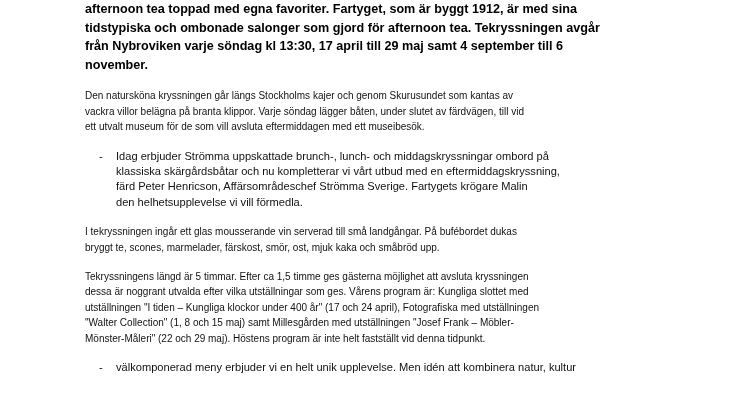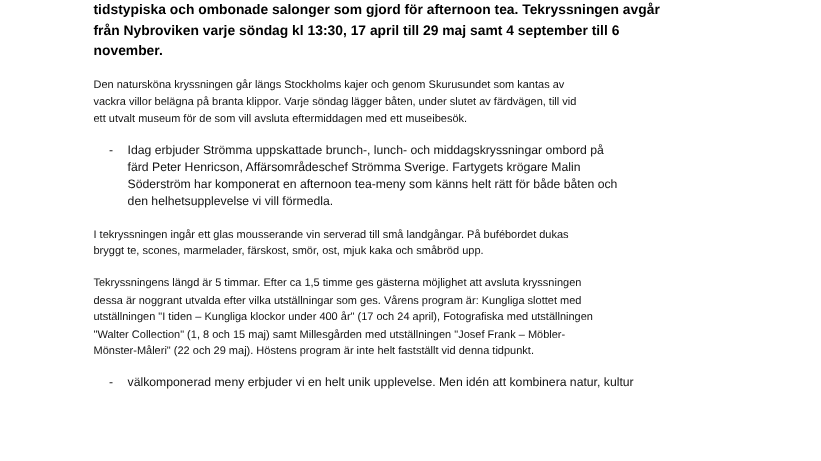--- a/index.html
+++ b/index.html
@@ -63,37 +63,38 @@
   ul.bullets li .line {
     display: block;
   }
 </style>
 </head>
 <body>
 
 <div class="page">
 
   <div class="lead">
+    <span class="line">afternoon tea toppad med egna favoriter. Fartyget, som är byggt 1912, är med sina</span>
     <span class="line">tidstypiska och ombonade salonger som gjord för afternoon tea. Tekryssningen avgår</span>
     <span class="line">från Nybroviken varje söndag kl 13:30, 17 april till 29 maj samt 4 september till 6</span>
     <span class="line">november.</span>
   </div>
 
   <p class="body-para">
     <span class="line">Den natursköna kryssningen går längs Stockholms kajer och genom Skurusundet som kantas av</span>
     <span class="line">vackra villor belägna på branta klippor. Varje söndag lägger båten, under slutet av färdvägen, till vid</span>
     <span class="line">ett utvalt museum för de som vill avsluta eftermiddagen med ett museibesök.</span>
   </p>
 
   <ul class="bullets">
     <li>
       <span class="dash">-</span>
       <span class="line">Idag erbjuder Strömma uppskattade brunch-, lunch- och middagskryssningar ombord på</span>
+      <span class="line">klassiska skärgårdsbåtar och nu kompletterar vi vårt utbud med en eftermiddagskryssning,</span>
       <span class="line">färd Peter Henricson, Affärsområdeschef Strömma Sverige. Fartygets krögare Malin</span>
-      <span class="line">Söderström har komponerat en afternoon tea-meny som känns helt rätt för både båten och</span>
       <span class="line">den helhetsupplevelse vi vill förmedla.</span>
     </li>
   </ul>
 
   <p class="body-para">
     <span class="line">I tekryssningen ingår ett glas mousserande vin serverad till små landgångar. På bufébordet dukas</span>
     <span class="line">bryggt te, scones, marmelader, färskost, smör, ost, mjuk kaka och småbröd upp.</span>
   </p>
 
   <p class="body-para">

